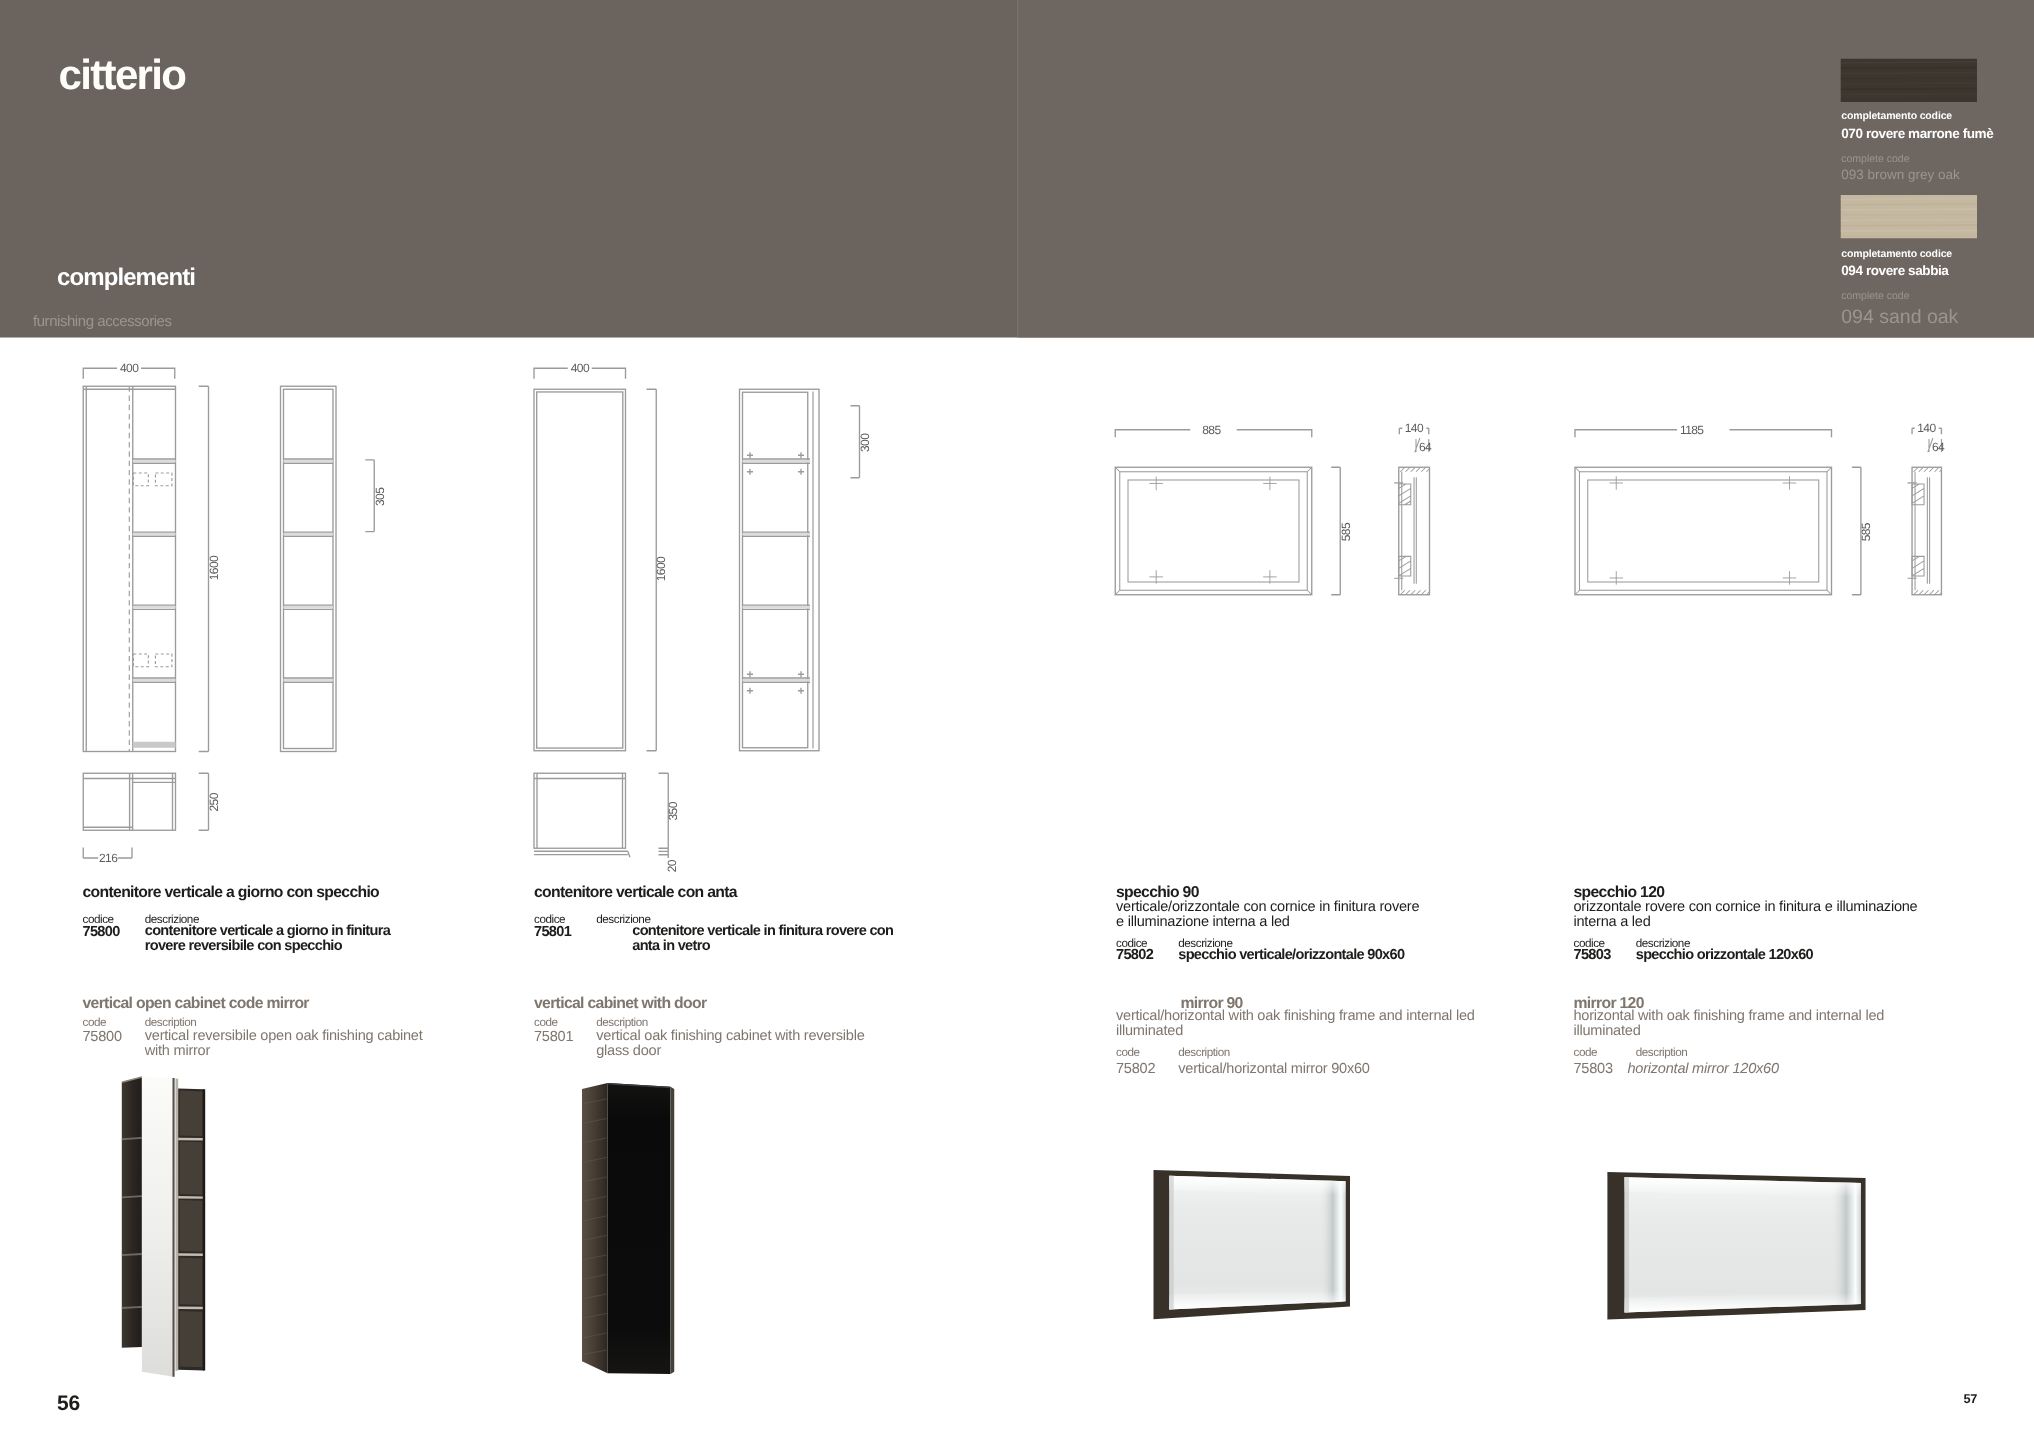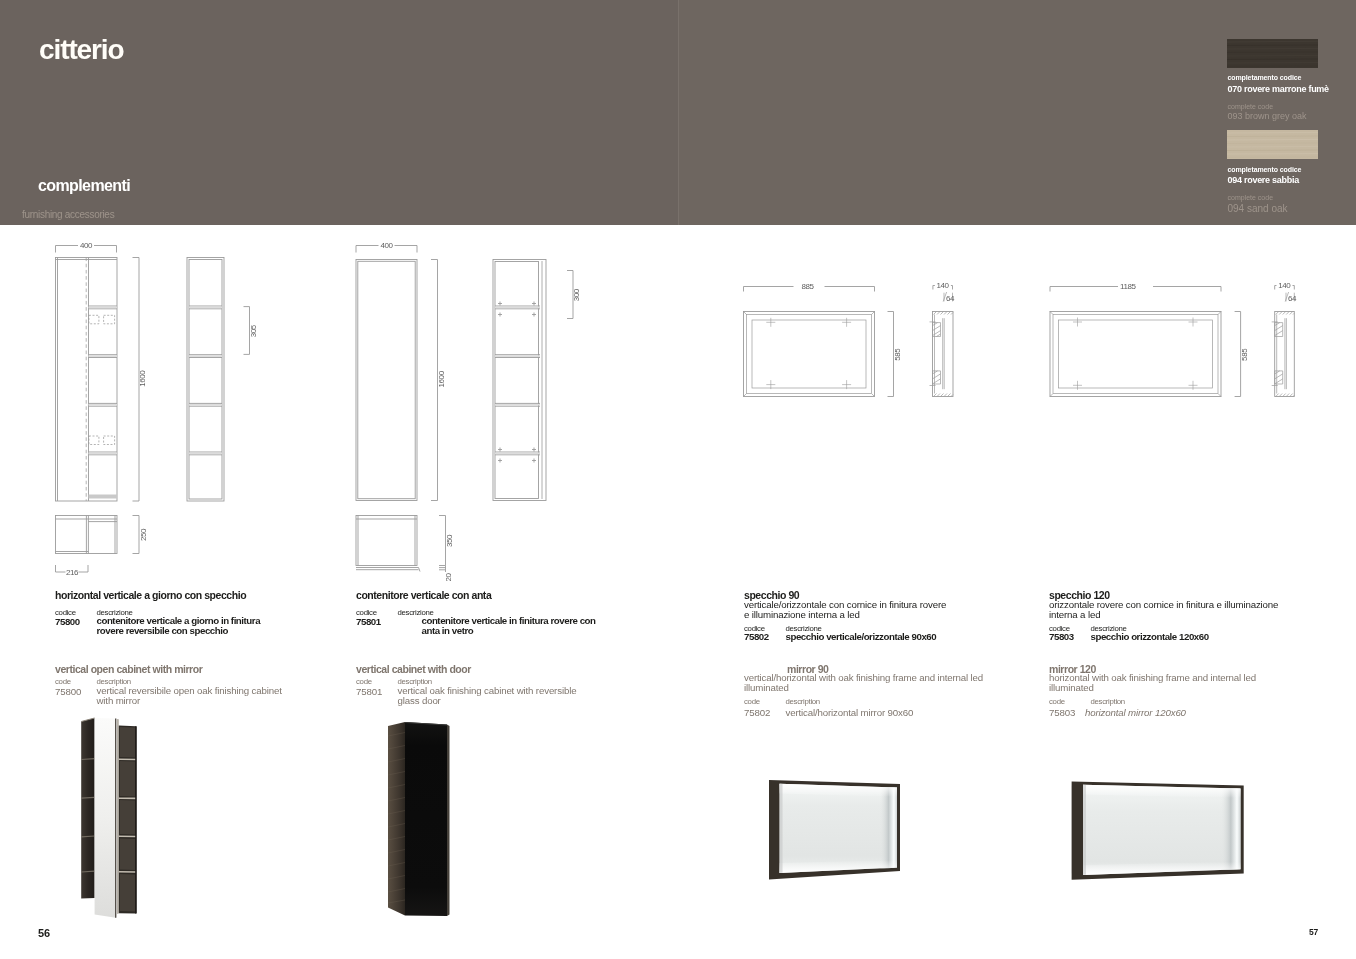--- a/index.html
+++ b/index.html
@@ -65,21 +65,21 @@
 <line x1="0" y1="27.3" x2="91" y2="27" stroke="#c0b39b"></line>
 </g>
 </svg>
 
 <div class="ln b" style="left:1227.5px;top:165.8px;font-size:7px;color:#fff;letter-spacing:-0.1px;">completamento codice</div>
 
 <div class="ln b" style="left:1227.5px;top:175.2px;font-size:9px;color:#fff;letter-spacing:-0.27px;">094 rovere sabbia</div>
 
 <div class="ln" style="left:1227.5px;top:194.4px;font-size:7px;color:#9e948b;letter-spacing:0;">complete code</div>
 
-<div class="ln" style="left:1227.5px;top:202.5px;font-size:10px;color:#9e948b;letter-spacing:0;">094 sand oak</div>
+<div class="ln" style="left:1227.5px;top:202.5px;font-size:13px;color:#9e948b;letter-spacing:0;">094 sand oak</div>
 
 <svg id="draw1" class="abs" style="left:0;top:230px;" width="340" height="360" viewBox="0 0 340 360">
 <g fill="none" stroke="#9b9b9b" stroke-width="0.9">
 
 <path d="M55.5 22.5 v-7 h22.5 m16 0 h22.5 v7"></path>
 
 <rect x="55.5" y="27.5" width="61.5" height="243.5"></rect>
 
 <path d="M57.5 27.5 v243.5 M55.5 29.5 h61.5"></path>
 
@@ -273,31 +273,31 @@
 <text x="90" y="29">1185</text>
 
 <text transform="rotate(-90 213.9 94)" x="207" y="97">585</text>
 
 <text x="248.2" y="28">140</text>
 
 <text x="258" y="40.5">64</text>
 </g>
 </svg>
 
-<div class="ln it b lsb f105" style="left:55px;top:589.4px;">horizontal verticale a giorno con specchio</div>
+<div class="ln it b lsb f105" style="left:55px;top:589.4px;">contenitore verticale a giorno con specchio</div>
 
 <div class="ln it f8" style="left:55px;top:608.2px;">codice</div>
 
 <div class="ln it f8" style="left:96.5px;top:608.2px;">descrizione</div>
 
 <div class="ln it b lsb f10" style="left:55px;top:616.3px;">75800</div>
 
 <div class="ln it b lsb f10" style="left:96.5px;top:616.3px;line-height:10px;">contenitore verticale a giorno in finitura<br>rovere reversibile con specchio</div>
 
-<div class="ln en b lsb f105" style="left:55px;top:663.4px;">vertical open cabinet with mirror</div>
+<div class="ln en b lsb f105" style="left:55px;top:663.4px;">vertical open cabinet code mirror</div>
 
 <div class="ln en f8" style="left:55px;top:677.4px;">code</div>
 
 <div class="ln en f8" style="left:96.5px;top:677.4px;">description</div>
 
 <div class="ln en f10" style="left:55px;top:686.2px;">75800</div>
 
 <div class="ln en f10" style="left:96.5px;top:686.2px;line-height:10.1px;">vertical reversibile open oak finishing cabinet<br>with mirror</div>
 
 <div class="ln it b lsb f105" style="left:356px;top:589.4px;">contenitore verticale con anta</div>
@@ -519,15 +519,15 @@
 
 <polygon points="156,16.1 175.5,16.6 175.5,97.3 156,98" fill="url(#m120right)"></polygon>
 
 <polygon points="18,12.8 175.5,16.6 175.5,26 18,22.5" fill="url(#m90top)"></polygon>
 
 <polygon points="18,93 175.5,89.8 175.5,97.3 18,103" fill="url(#m90bot)"></polygon>
 
 <polygon points="18,12.8 21,12.9 21,102.8 18,103" fill="#c4c7c6" opacity="0.6"></polygon>
 </svg>
 
-<div class="ln it b" style="left:38px;top:927.3px;font-size:11px;">56</div>
+<div class="ln it b" style="left:38px;top:927.3px;font-size:14px;">56</div>
 
 <div class="ln it b" style="left:1309px;top:927.3px;font-size:8.5px;">57</div>
 
 </body></html>

